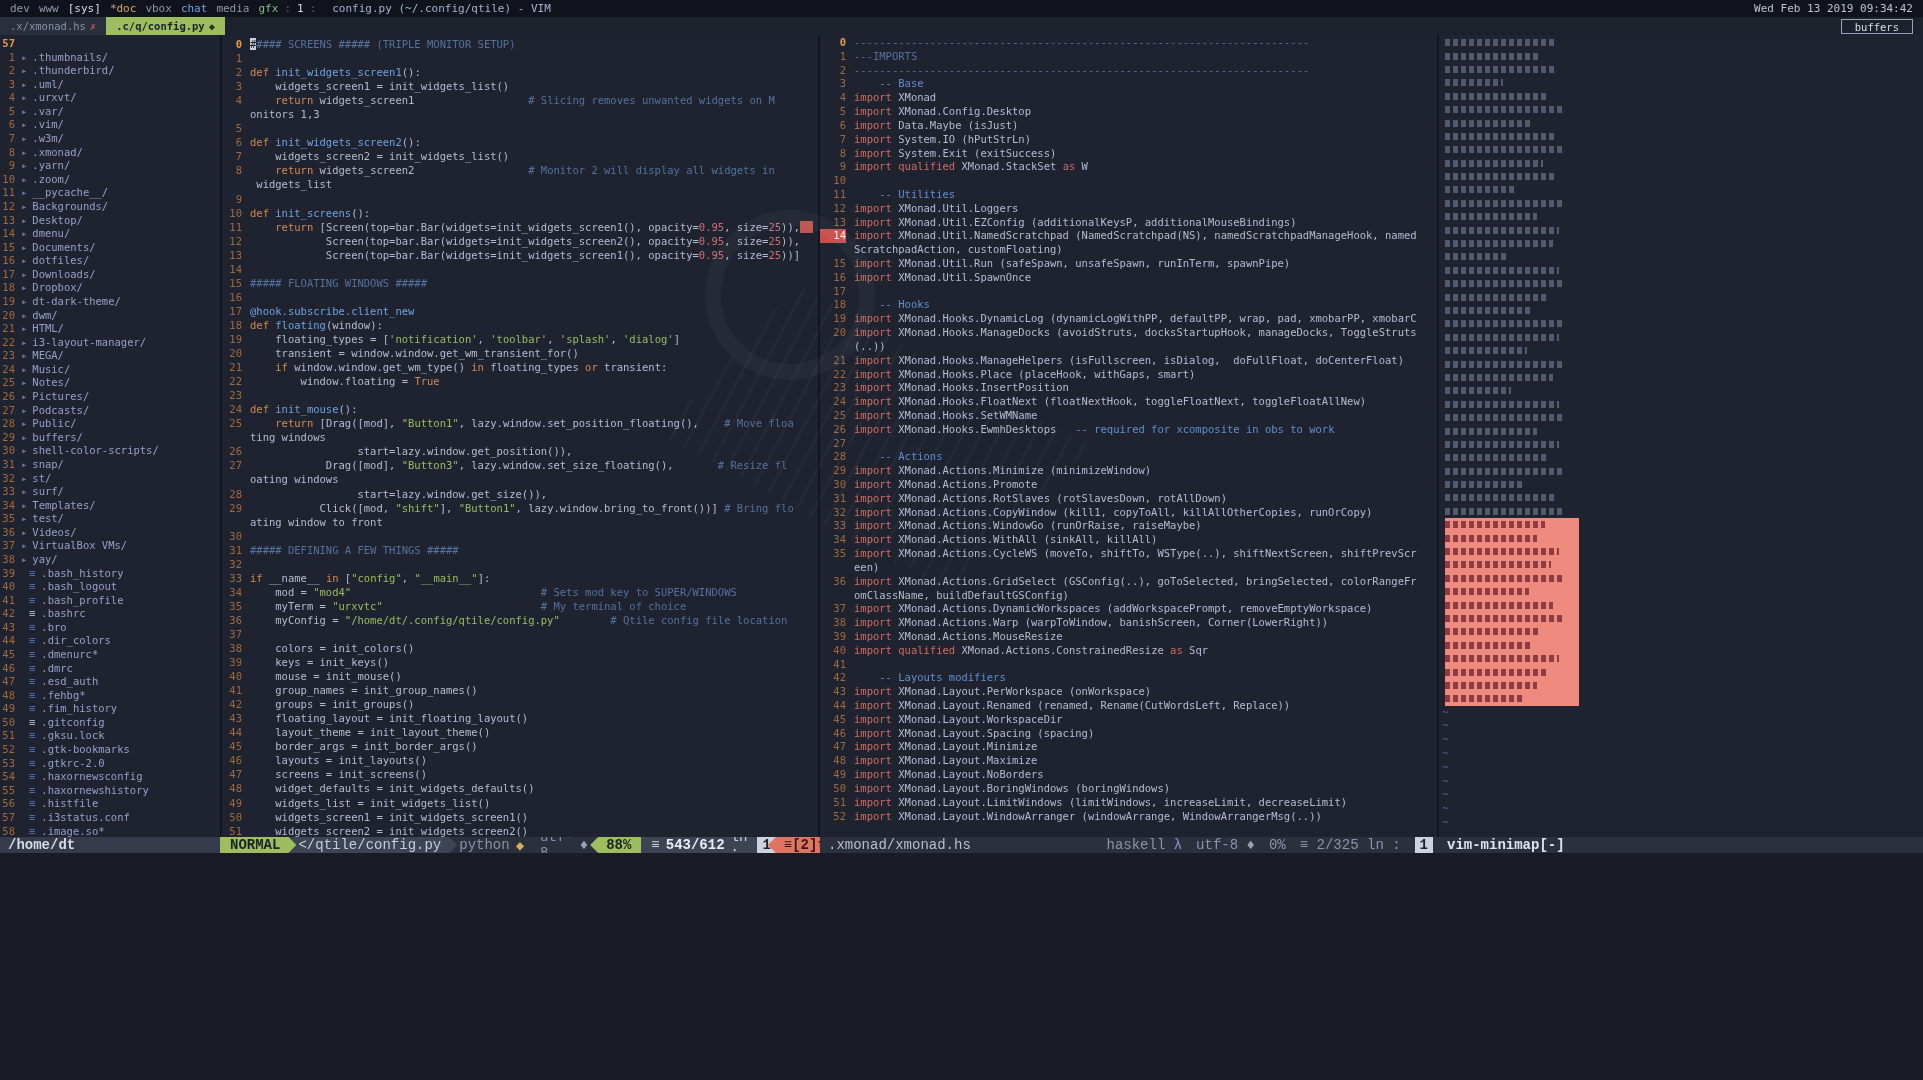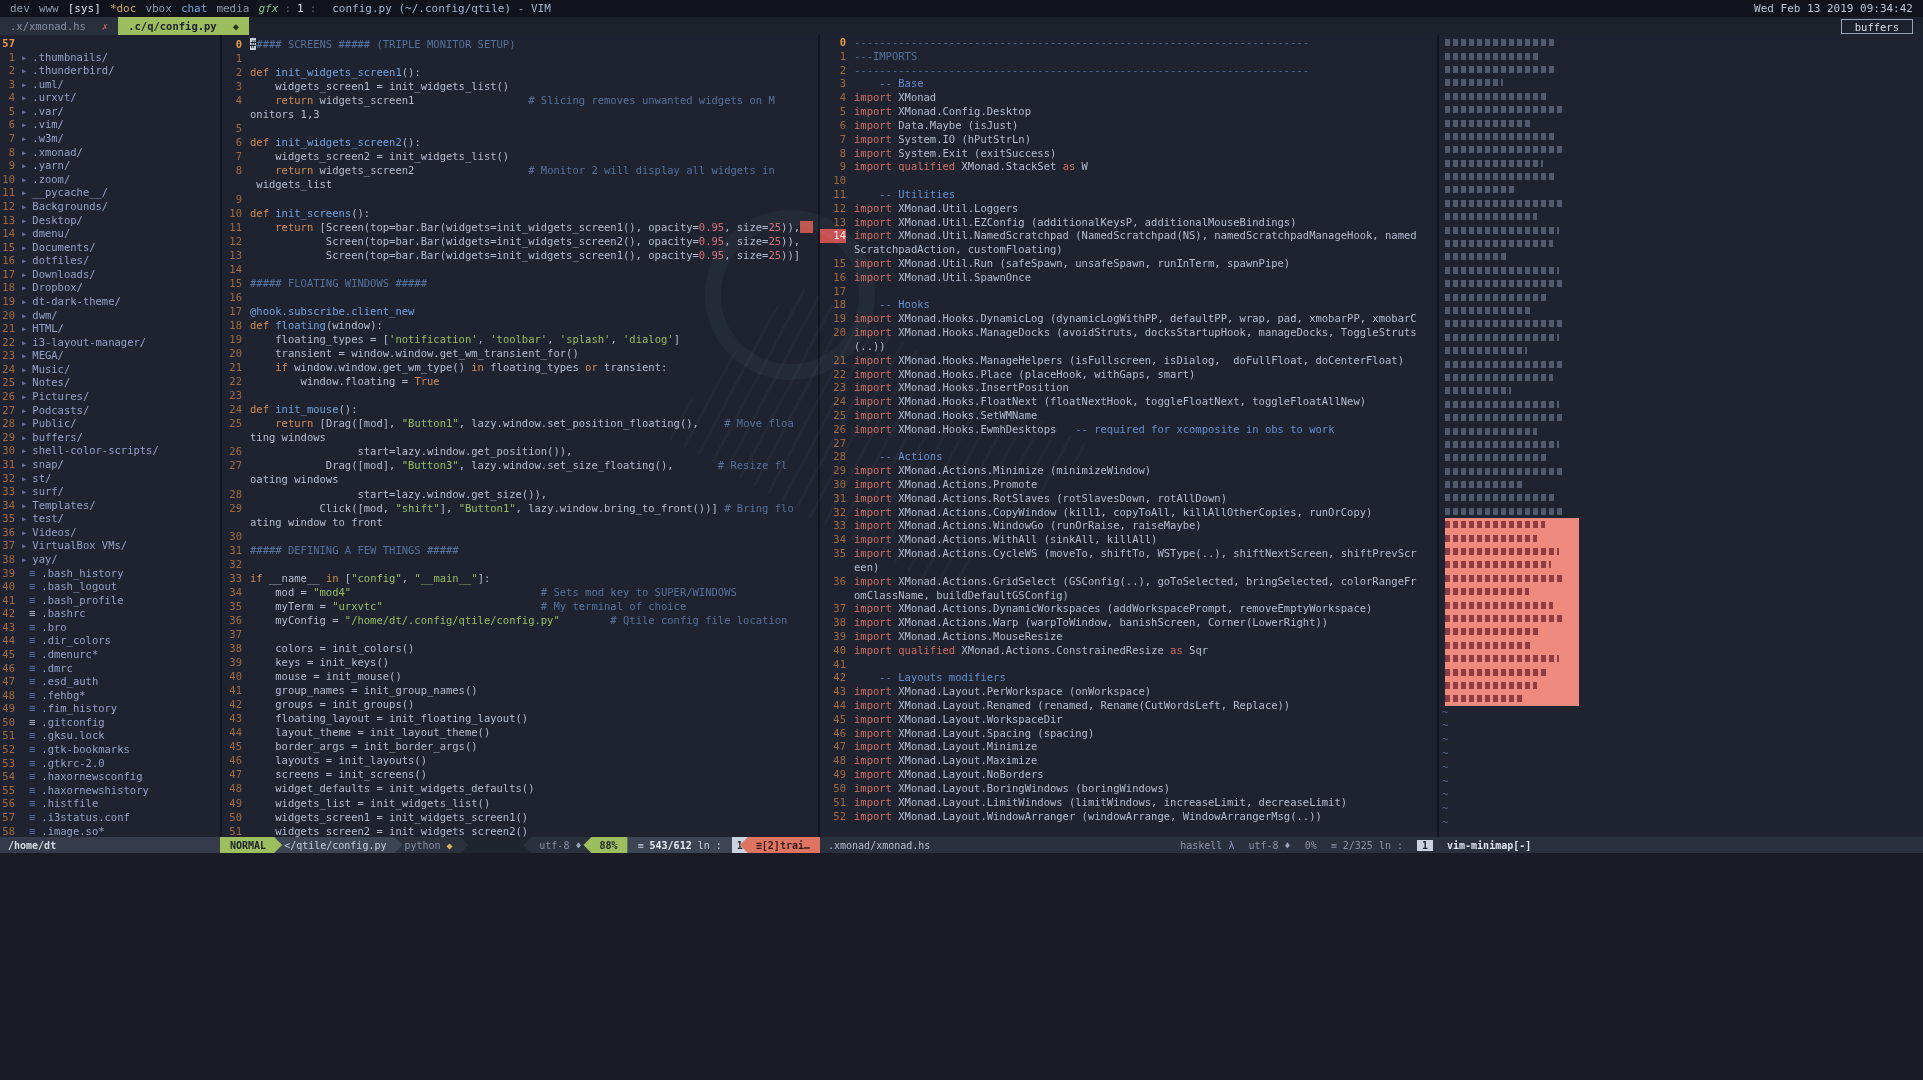--- a/index.html
+++ b/index.html
@@ -12,21 +12,21 @@
              padding:0 10px; font-size:11px; color:#9aa3b2; }
   .tags { display:flex; gap:9px; }
   .tag { cursor:default; }
   .bar-sep { color:#5a6378; margin:0 6px; }
   .bar-ws { color:#d7dce4; }
   .bar-title { color:#9fb3cf; margin-left:10px; }
   .bar-clock { margin-left:auto; color:#b9c3d4; }
 
   
   .tabline { height:18px; background:#1d212c; display:flex; align-items:stretch; }
-  .tab { display:inline-flex; align-items:center; gap:16px; padding:0 10px; font-size:10.5px; }
+  .tab { display:inline-flex; align-items:center; gap:4px; padding:0 10px; font-size:10.5px; }
   .tab-inactive { background:#2a2f3c; color:#8792a8; }
   .tab-inactive .tab-glyph { color:#b35f5f; }
   .tab-active { background:#9cbe5e; color:#1d212b; font-weight:bold; }
   .tab-active .tab-glyph { color:#26351c; }
   .buffers { margin-left:auto; margin-right:10px; align-self:center; border:1px solid #97a2b8;
              color:#d9dee8; padding:0 13px; height:15px; line-height:14px; font-size:10.5px; }
 
   
   .content { position:relative; height:802px; display:flex; background:#1f2330; }
   .pane { height:100%; overflow:hidden; position:relative; }
@@ -71,21 +71,21 @@
   .tk-trail { background:#c0544e; }
 
   
   .mrow { height:13.4px; width:134px; margin-left:6px; display:flex; align-items:center; }
   .mbar { height:7px; background:repeating-linear-gradient(90deg,#7b86a0 0 5px,transparent 5px 8px); opacity:.55; }
   .mhl { background:#ef8a7e; }
   .mhl .mbar { background:repeating-linear-gradient(90deg,#83333a 0 5px,transparent 5px 8px); opacity:.9; }
   .mtilde { color:#51608a; height:13.8px; line-height:13.8px; padding-left:3px; font-size:10.5px; }
 
   
-  .statusrow { height:16px; display:flex; font-size:10px; }
+  .statusrow { height:16px; display:flex; font-size:14px;font-family:Liberation Mono, monospace; }
   .st-tree { width:220px; background:#353b4a; color:#d6dbe6; padding-left:8px;
              display:flex; align-items:center; font-weight:bold; }
   .st-center { width:600px; background:#20242e; display:flex; align-items:stretch; overflow:hidden; }
   .seg { display:inline-flex; align-items:center; padding:0 10px; position:relative; }
   .pl-r { clip-path:polygon(0 0,calc(100% - 8px) 0,100% 50%,calc(100% - 8px) 100%,0 100%);
           padding-right:16px; margin-right:-8px; }
   .pl-l { clip-path:polygon(8px 0,100% 0,100% 100%,8px 100%,0 50%);
           padding-left:16px; margin-left:-8px; }
   .z2{z-index:2}.z3{z-index:3}.z4{z-index:4}.z5{z-index:5}.z6{z-index:6}
   .seg-mode { background:#9cbe5e; color:#1d212b; font-weight:bold; }
@@ -118,21 +118,21 @@
 
   <div class="dwm-bar">
     <div class="tags" id="tags">
         <span class="tag" style="color: rgb(141, 151, 168);">dev</span>
         <span class="tag" style="color: rgb(141, 151, 168);">www</span>
         <span class="tag" style="color: rgb(216, 221, 230);">[sys]</span>
         <span class="tag" style="color: rgb(212, 168, 101);">*doc</span>
         <span class="tag" style="color: rgb(141, 151, 168);">vbox</span>
         <span class="tag" style="color: rgb(111, 163, 220);">chat</span>
         <span class="tag" style="color: rgb(141, 151, 168);">media</span>
-        <span class="tag" style="color: rgb(133, 187, 143); font-style: italic;">gfx</span>
+        <span class="tag" style="color: rgb(133, 187, 143);">gfx</span>
       </div>
     <span class="bar-sep">:</span>
     <span class="bar-ws">1</span>
     <span class="bar-sep">:</span>
     <span class="bar-title">config.py (~/.config/qtile) - VIM</span>
     <span class="bar-clock">Wed Feb 13 2019 09:34:42</span>
   </div>
 
   <div class="tabline">
     <div class="tab tab-inactive">

